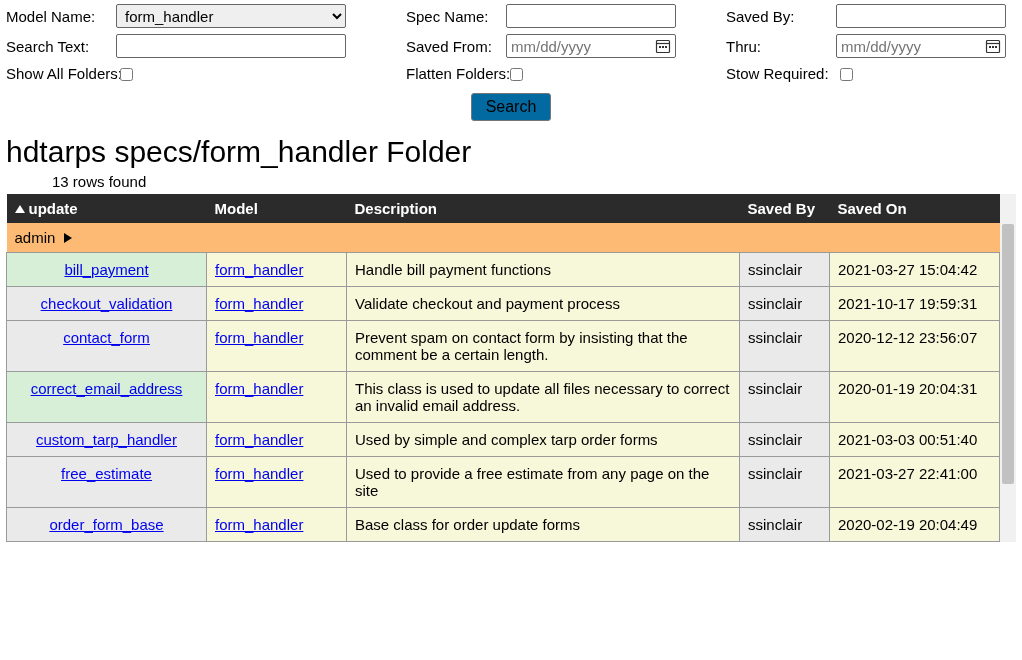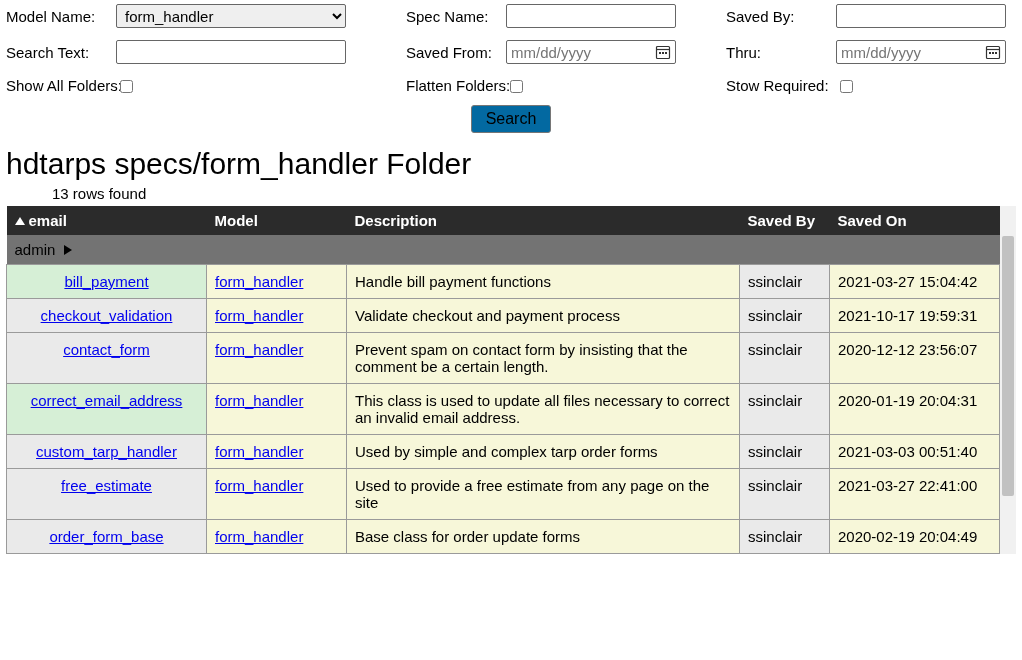--- a/index.html
+++ b/index.html
@@ -7,21 +7,21 @@
     margin: 0;
     padding: 4px 6px;
     font-family: Arial, Helvetica, sans-serif;
     font-size: 15px;
     color: #000;
     background: #fff;
   }
   .filters {
     display: grid;
     grid-template-columns: 110px 230px 60px 100px 170px 50px 110px 170px;
-    row-gap: 12px;
+    row-gap: 6px;
     align-items: center;
     margin-bottom: 6px;
   }
   .filters label { white-space: nowrap; }
   .filters select, .filters input[type="text"] {
     width: 100%;
     font-size: 15px;
     padding: 2px 4px;
     border: 1px solid #666;
     border-radius: 2px;
@@ -97,21 +97,21 @@
   thead th .sort-arrow {
     display: inline-block;
     width: 0; height: 0;
     border-left: 5px solid transparent;
     border-right: 5px solid transparent;
     border-bottom: 8px solid #fff;
     margin-right: 4px;
     vertical-align: 1px;
   }
   .group-row td {
-    background: #737373;
+    background: #fdba74;
     padding: 6px 8px;
     font-size: 15px;
   }
   .group-arrow {
     display: inline-block;
     width: 0; height: 0;
     border-top: 5px solid transparent;
     border-bottom: 5px solid transparent;
     border-left: 8px solid #000;
     margin-left: 4px;
@@ -205,21 +205,21 @@
   <table>
     <colgroup>
       <col class="col-spec">
         <col class="col-model">
         <col class="col-desc">
         <col class="col-by">
         <col class="col-on">
     </colgroup>
     <thead>
       <tr>
-        <th><span class="sort-arrow"></span><span>email</span></th>
+        <th><span class="sort-arrow"></span><span>update</span></th>
         <th>Model</th>
         <th>Description</th>
         <th>Saved By</th>
         <th>Saved On</th>
       </tr>
     </thead>
     <tbody id="tbody">
       <tr class="group-row">
         <td colspan="5"><span>admin</span> <span class="group-arrow"></span></td>
       </tr>

